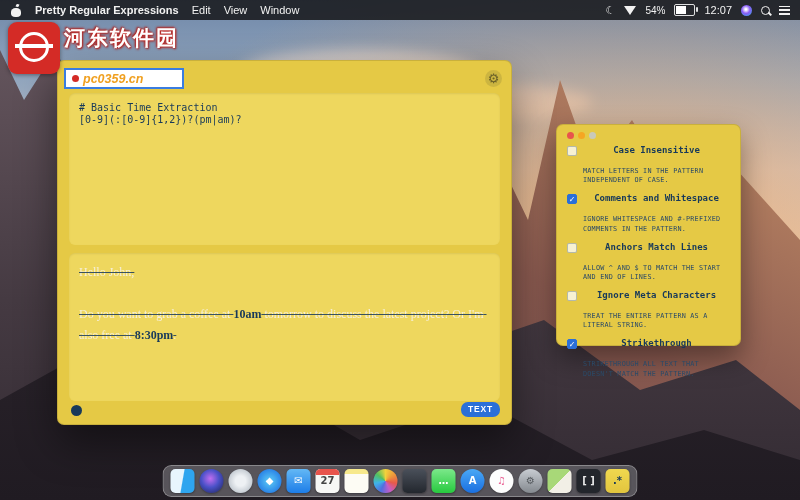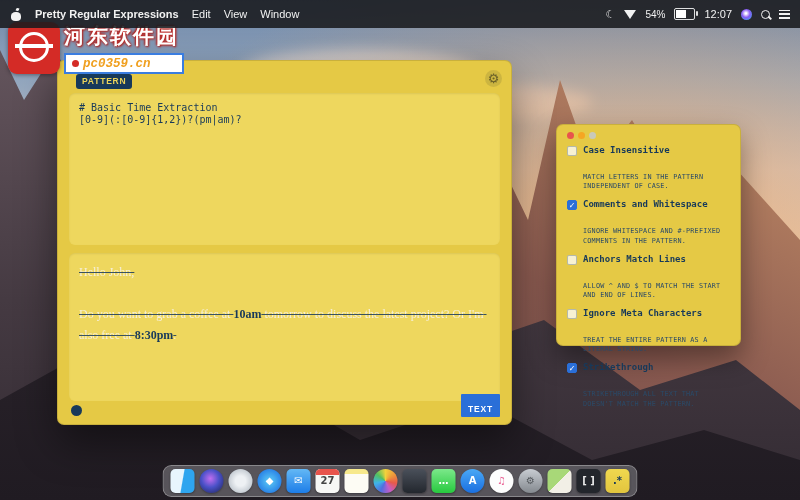--- a/index.html
+++ b/index.html
@@ -12,21 +12,21 @@
   .cloud{position:absolute;border-radius:50%;filter:blur(7px);}
   .c1{left:30%;top:10%;width:30%;height:9%;background:rgba(255,240,230,.55);}
   .c2{left:50%;top:17%;width:24%;height:7%;background:rgba(255,228,215,.45);}
   .glow{background:radial-gradient(ellipse at 78% 38%,rgba(248,170,96,.6) 0%,rgba(248,170,96,0) 55%);}
   .ridge-far{background:#9b8f9e;opacity:.75;clip-path:polygon(0 48%,5% 36%,11% 44%,18% 30%,25% 45%,33% 36%,41% 50%,50% 42%,58% 54%,68% 46%,78% 58%,100% 50%,100% 100%,0 100%);}
   .peak-right{background:linear-gradient(210deg,#d29a6c 0%,#8a5a50 45%,#5a4146 100%);clip-path:polygon(55% 100%,58% 60%,63% 34%,66% 44%,70% 16%,74% 34%,79% 24%,85% 40%,91% 32%,100% 48%,100% 100%);}
   .peak-left{background:linear-gradient(180deg,#6a5a62 0%,#453a42 60%,#332b33 100%);clip-path:polygon(0 100%,0 10%,3% 20%,7% 10%,12% 28%,17% 18%,23% 42%,30% 34%,38% 58%,47% 52%,57% 70%,68% 64%,80% 78%,92% 72%,100% 82%,100% 100%);}
   .front{background:linear-gradient(180deg,#3a3038,#201b22);clip-path:polygon(0 100%,0 80%,9% 72%,20% 84%,32% 76%,45% 88%,60% 80%,74% 92%,88% 86%,100% 92%,100% 100%);}
 
   
-  .menu-bar{position:absolute;top:0;left:0;right:0;height:28px;background:rgba(25,26,30,.88);display:flex;align-items:center;padding:0 10px;color:#f2f2f2;font-size:11px;gap:13px;z-index:60;}
+  .menu-bar{position:absolute;top:0;left:0;right:0;height:20px;background:rgba(25,26,30,.88);display:flex;align-items:center;padding:0 10px;color:#f2f2f2;font-size:11px;gap:13px;z-index:60;}
   .apple{position:relative;width:12px;height:13px;display:inline-block;flex:0 0 auto;}
   .apple::before{content:"";position:absolute;left:1px;top:4px;width:10px;height:9px;background:#f2f2f2;border-radius:45% 45% 42% 42%;}
   .apple::after{content:"";position:absolute;left:6px;top:0;width:3px;height:3px;background:#f2f2f2;border-radius:60% 0 60% 0;transform:rotate(20deg);}
   .app-name{font-weight:bold;}
   .menu-items{display:flex;gap:13px;}
   .status{margin-left:auto;display:flex;align-items:center;gap:9px;font-size:10px;}
   .moon{font-size:11px;line-height:1;}
   .wifi{width:0;height:0;border-left:6px solid transparent;border-right:6px solid transparent;border-top:9px solid #f2f2f2;display:inline-block;}
   .batt{width:17px;height:8px;border:1px solid rgba(255,255,255,.85);border-radius:2px;position:relative;display:inline-block;padding:1px;box-sizing:content-box;}
   .batt i{display:block;height:100%;background:#fff;}
@@ -36,49 +36,49 @@
   .spot{width:7px;height:7px;border:1.5px solid #f2f2f2;border-radius:50%;position:relative;display:inline-block;}
   .spot::after{content:"";position:absolute;width:4px;height:1.5px;background:#f2f2f2;transform:rotate(45deg);right:-3px;bottom:-1px;}
   .nc{width:11px;height:9px;display:inline-flex;flex-direction:column;justify-content:space-between;}
   .nc i{height:1.5px;background:#f2f2f2;display:block;}
 
   
   .watermark{position:absolute;left:8px;top:22px;z-index:55;display:flex;gap:4px;}
   .wm-logo{width:52px;height:52px;background:#d42b26;border-radius:9px;box-shadow:0 1px 4px rgba(0,0,0,.4);}
   .wm-emblem{width:24px;height:24px;border:3px solid #fff;border-radius:50%;position:relative;margin:10px auto 0;}
   .wm-emblem::before{content:"";position:absolute;left:-7px;right:-7px;top:9px;height:4px;background:#fff;}
-  .wm-right{display:flex;flex-direction:column;justify-content:flex-start;padding-top:4px;font-family:Liberation Mono, monospace;}
+  .wm-right{display:flex;flex-direction:column;justify-content:flex-start;padding-top:4px;}
   .wm-title{font-size:21px;font-weight:bold;color:#fff;letter-spacing:2px;text-shadow:0 0 3px rgba(212,43,38,.95),1px 1px 2px #a01d18,-1px -1px 2px #a01d18;line-height:1.1;}
-  .wm-url{margin-top:4px;display:inline-flex;align-items:center;gap:4px;background:#ffffff;border:2px solid #3a7de0;padding:0 6px;height:17px;width:104px;font-weight:bold;font-style:italic;color:#f0a020;font-size:12.5px;}
+  .wm-url{margin-top:19px;display:inline-flex;align-items:center;gap:4px;background:#ffffff;border:2px solid #3a7de0;padding:0 6px;height:17px;width:104px;font-weight:bold;font-style:italic;color:#f0a020;font-size:12.5px;}
   .wm-dot{width:7px;height:7px;border-radius:50%;background:#d42b26;display:inline-block;}
 
   
   .main-window{position:absolute;left:57px;top:60px;width:455px;height:365px;background:#e5c945;border-radius:7px;box-shadow:0 18px 40px rgba(0,0,0,.45);z-index:40;border:1px solid rgba(0,0,0,.12);box-sizing:border-box;}
   .pattern-badge{position:absolute;left:18px;top:13px;background:#17395a;color:#ecd35a;font-size:8.5px;font-weight:bold;letter-spacing:.8px;padding:2px 6px 3px;border-radius:3px;}
   .gear{position:absolute;right:9px;top:9px;font-size:13px;color:#6b6128;background:rgba(120,108,50,.22);border-radius:50%;width:17px;height:17px;line-height:17px;text-align:center;}
   .pane{position:absolute;left:11px;right:11px;background:#eed75e;border-radius:6px;box-shadow:inset 0 1px 2px rgba(0,0,0,.08);padding:9px 10px;box-sizing:border-box;}
   .pattern-area{top:32px;height:152px;}
   .text-area{top:192px;height:148px;}
   .pat-comment,.pat-regex{font-family:"DejaVu Sans Mono",monospace;font-size:10px;color:#17395a;white-space:pre;}
   .pat-regex{margin-top:1px;}
   .text-content{font-family:Liberation Serif, serif;font-size:12px;line-height:1.75;white-space:pre-wrap;}
   .nomatch{color:#f6efda;text-decoration:line-through;text-decoration-color:rgba(23,57,90,.85);}
   .match{color:#17395a;font-weight:bold;}
   .corner-dot{position:absolute;left:13px;bottom:8px;width:11px;height:11px;border-radius:50%;background:#17395a;}
-  .text-badge{position:absolute;right:11px;bottom:7px;background:#2a6fd8;color:#fff;font-size:8.5px;font-weight:bold;letter-spacing:.8px;padding:10px 7px 3px;border-radius:1px;margin-left:24px;}
+  .text-badge{position:absolute;right:11px;bottom:7px;background:#2a6fd8;color:#fff;font-size:8.5px;font-weight:bold;letter-spacing:.8px;padding:2px 7px 3px;border-radius:7px;margin-left:24px;}
 
   
   .options-panel{position:absolute;left:556px;top:124px;width:185px;height:222px;background:#e5c945;border-radius:7px;box-shadow:0 12px 28px rgba(0,0,0,.4);z-index:45;padding:7px 10px;box-sizing:border-box;border:1px solid rgba(0,0,0,.12);}
   .panel-controls{display:flex;gap:4px;margin-bottom:6px;}
   .tdot{width:7px;height:7px;border-radius:50%;display:inline-block;}
   .option{display:flex;gap:6px;margin-bottom:8px;align-items:flex-start;}
   .checkbox{flex:0 0 auto;width:10px;height:10px;margin-top:1px;border-radius:2px;background:#f7f1d2;border:1px solid rgba(23,57,90,.3);font-size:8px;line-height:10px;text-align:center;color:#fff;box-sizing:border-box;}
   .checkbox.checked{background:#2a6fd8;border-color:#2a6fd8;}
-  .opt-title{font-family:"DejaVu Sans Mono",monospace;font-size:9px;font-weight:bold;color:#17395a;}
-  .opt-desc{font-family:"DejaVu Sans Mono",monospace;font-size:6.8px;color:#2a4a68;margin-top:18px;line-height:1.35;letter-spacing:.2px;}
+  .opt-title{font-family:"DejaVu Sans Mono",monospace;font-size:9px;font-weight:bold;color:#17395a;text-align:center;}
+  .opt-desc{font-family:"DejaVu Sans Mono",monospace;font-size:6.8px;color:#2a4a68;margin-top:12px;line-height:1.35;letter-spacing:.2px;}
 
   
   .dock{position:absolute;bottom:3px;left:50%;transform:translateX(-50%);display:flex;align-items:center;gap:5px;padding:3px 7px;background:rgba(235,238,242,.28);border:1px solid rgba(255,255,255,.3);border-radius:9px;z-index:50;backdrop-filter:blur(4px);}
   .dock-icon{width:24px;height:24px;border-radius:5px;display:flex;align-items:center;justify-content:center;position:relative;box-shadow:0 1px 2px rgba(0,0,0,.3);overflow:hidden;}
   .dock-icon .glyph{font-size:10px;font-weight:bold;color:#fff;font-family:"DejaVu Sans",sans-serif;line-height:1;}
   .cal-top{position:absolute;top:0;left:0;right:0;height:6px;}
   .cal-glyph{text-align:center;}
 </style>
 </head>
 <body>

